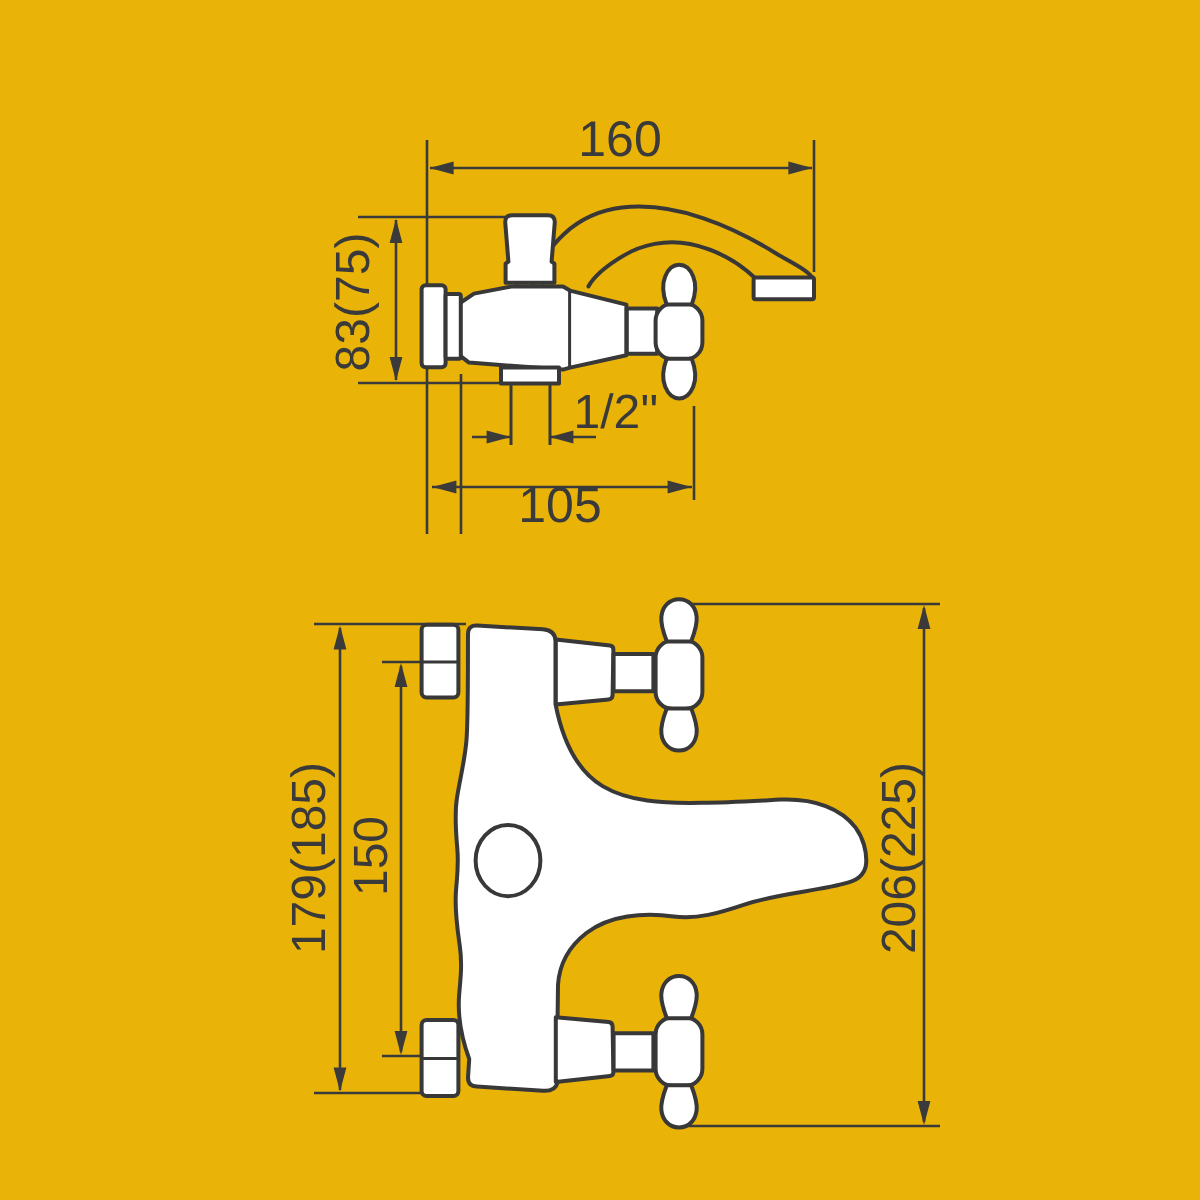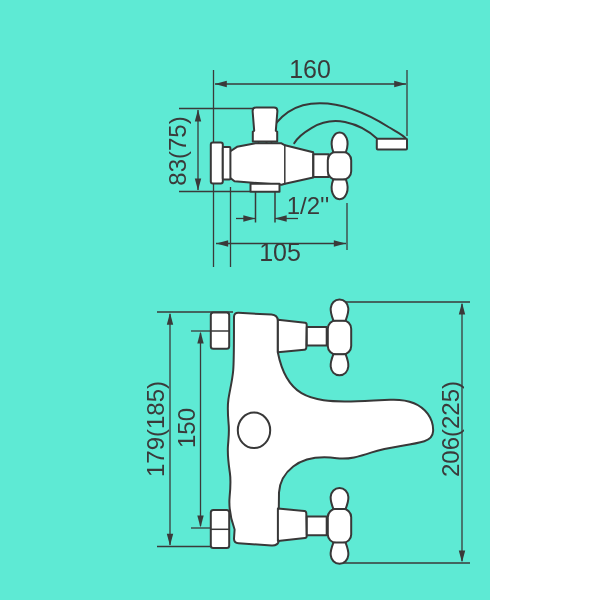--- a/index.html
+++ b/index.html
@@ -1,16 +1,16 @@
 <!DOCTYPE html>
 <html><head>
 <meta charset="utf-8">
 <style>
   html,body{margin:0;padding:0;background:#ffffff;}
-  .stage{width:490px;height:600px;position:relative;background:#5eead4;}
+  .stage{width:600px;height:600px;position:relative;background:#eab308;}
   svg text{font-family:"Liberation Sans",sans-serif;fill:#3a3a3a;}
   .dim{stroke:#3a3a3a;stroke-width:1.3;fill:none;}
   .arrow{fill:#3a3a3a;stroke:none;}
   .part{stroke:#383838;stroke-width:2;fill:#ffffff;stroke-linejoin:round;stroke-linecap:round;}
   .open{stroke:#383838;stroke-width:2;fill:none;stroke-linejoin:round;stroke-linecap:round;}
   .thin{stroke:#383838;stroke-width:1.5;fill:none;}
 </style>
 </head>
 <body>
 

